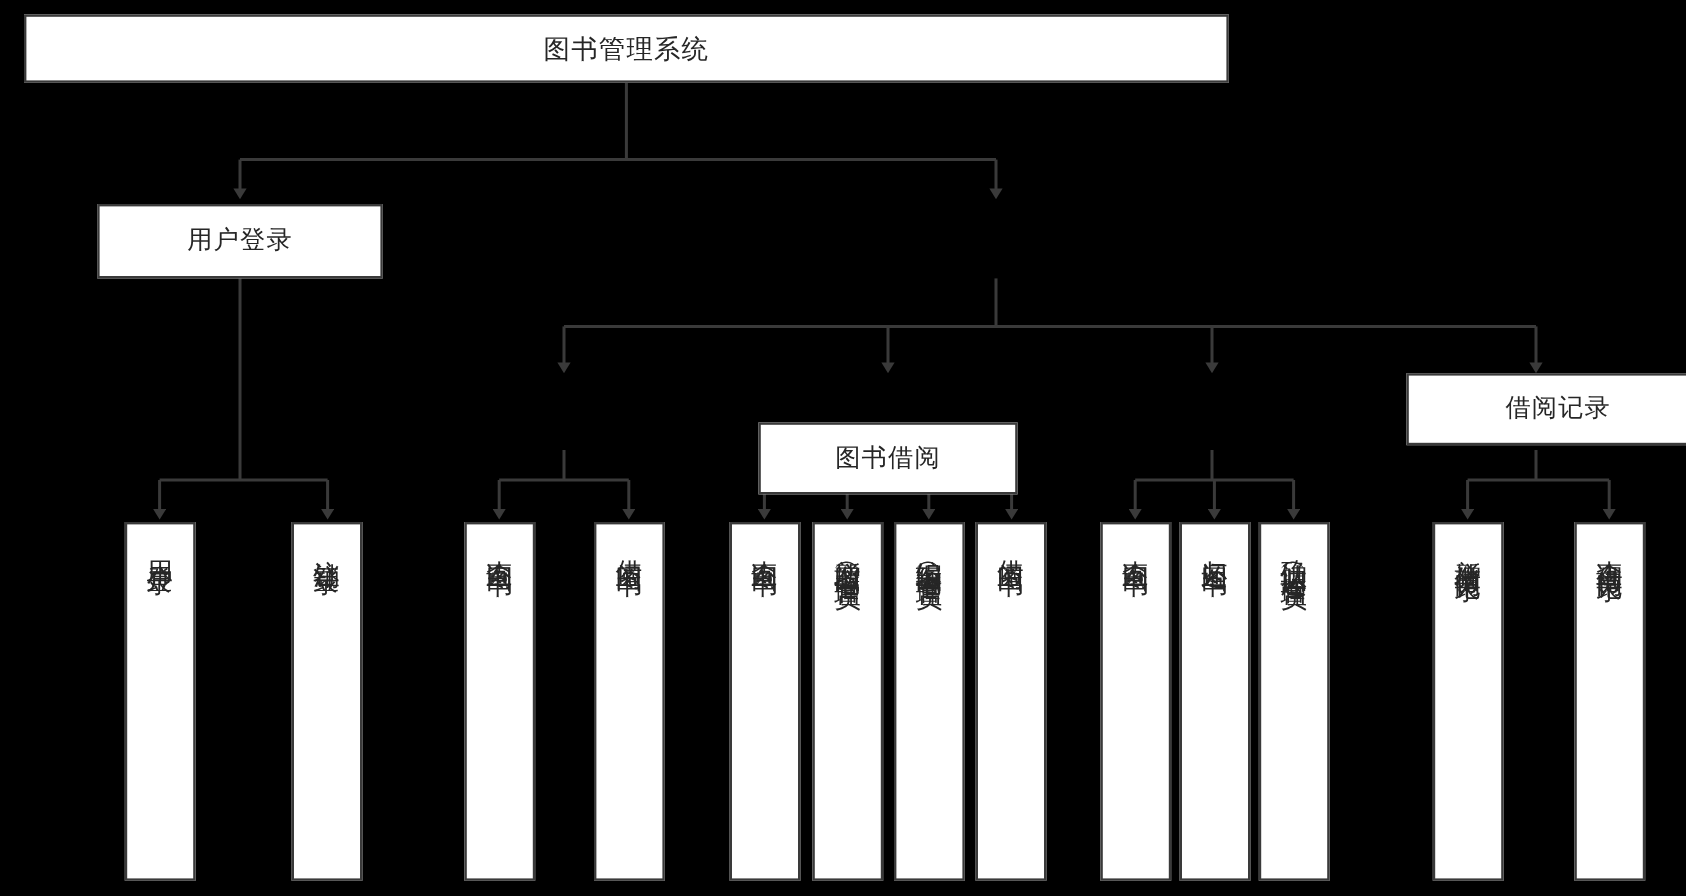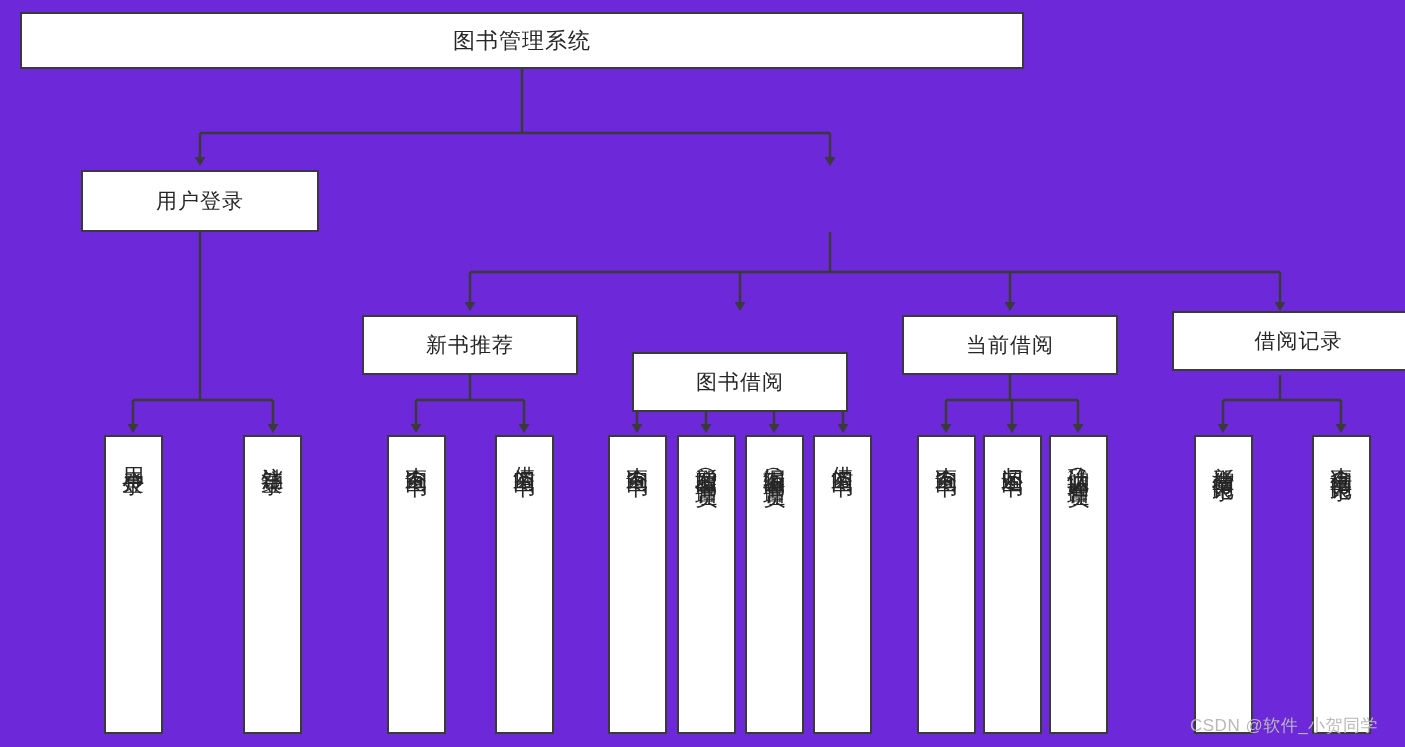--- a/index.html
+++ b/index.html
@@ -7,21 +7,21 @@
     padding: 0;
     background: #ffffff;
   }
   body {
     font-family: "Liberation Sans", "DejaVu Sans", sans-serif;
   }
   #canvas {
     position: relative;
     width: 1405px;
     height: 747px;
-    background: #6d28d9;
+    background: #000000;
     overflow: hidden;
   }
   svg#connectors {
     position: absolute;
     left: 0;
     top: 0;
     width: 1405px;
     height: 747px;
     pointer-events: none;
   }
@@ -125,28 +125,22 @@
   </svg>
 
   <div class="node horizontal root" style="left:20px; top:12px; width:1004px; height:57px;">
     <span class="label">图书管理系统</span>
   </div>
 
   <div class="node horizontal" style="left:81px; top:170px; width:238px; height:62px;">
     <span class="label">用户登录</span>
   </div>
 
-  <div class="node horizontal" style="left:362px; top:315px; width:216px; height:60px;">
-    <span class="label">新书推荐</span>
-  </div>
   <div class="node horizontal" style="left:632px; top:315px; width:216px; height:60px;margin-top:37px;">
     <span class="label">图书借阅</span>
-  </div>
-  <div class="node horizontal" style="left:902px; top:315px; width:216px; height:60px;">
-    <span class="label">当前借阅</span>
   </div>
   <div class="node horizontal" style="left:1172px; top:311px; width:253px; height:60px;">
     <span class="label">借阅记录</span>
   </div>
 
   <div class="node vertical" style="left:104px; top:435px; width:59px; height:299px;">
     <span class="label">用户登录</span>
   </div>
   <div class="node vertical" style="left:243px; top:435px; width:59px; height:299px;">
     <span class="label">注销登录</span>
@@ -182,15 +176,14 @@
     <span class="label">确认归还（管理员）</span>
   </div>
 
   <div class="node vertical" style="left:1194px; top:435px; width:59px; height:299px;">
     <span class="label">新增借阅记录</span>
   </div>
   <div class="node vertical" style="left:1312px; top:435px; width:59px; height:299px;">
     <span class="label">查询借阅记录</span>
   </div>
 
-  <div class="watermark" style="left:1190px; top:714px;">CSDN @软件_小贺同学</div>
 
 </div>
 
 </body></html>

